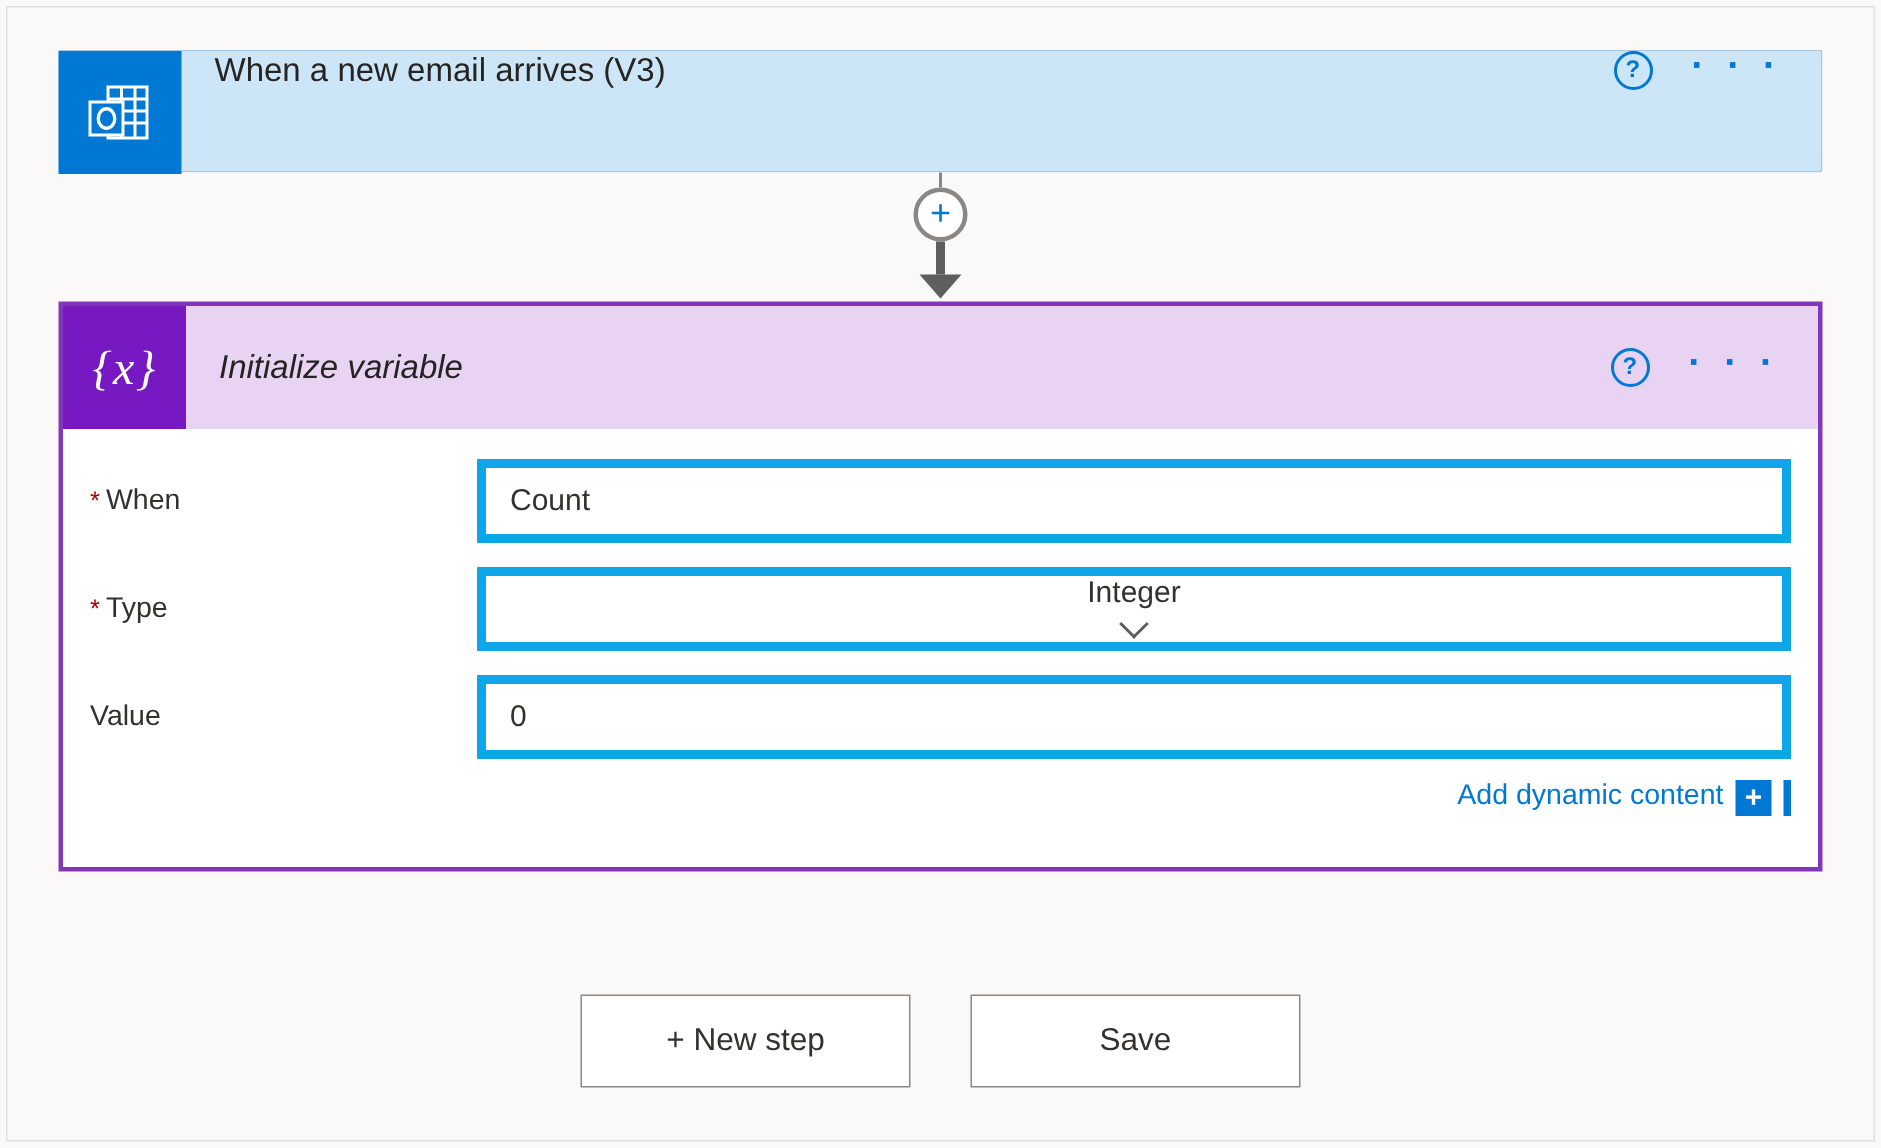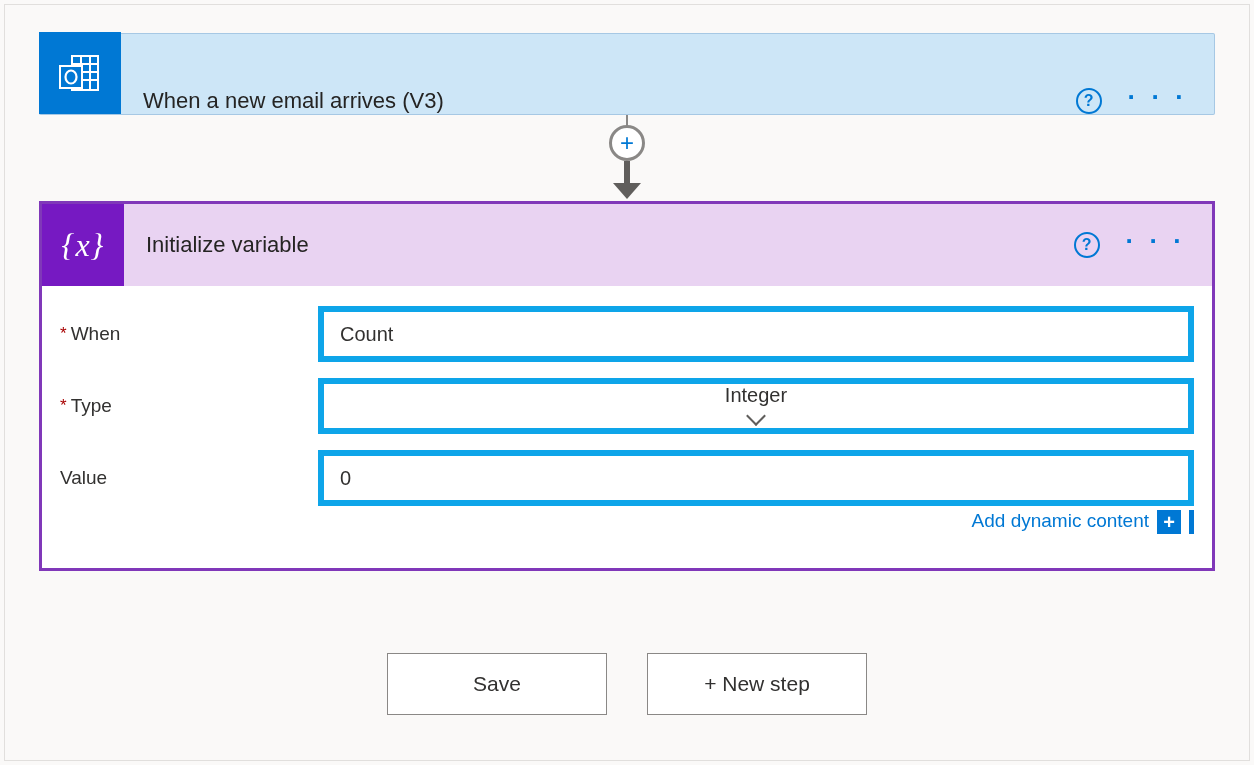--- a/index.html
+++ b/index.html
@@ -15,21 +15,21 @@
   .canvas {
     border: 1px solid #e1dfdd;
     margin: 4px;
     padding: 28px 34px 24px;
     background: #faf9f8;
     height: calc(100% - 8px);
   }
   
   .trigger-card {
     display: flex;
-    align-items: flex-end;
+    align-items: flex-start;
     height: 82px;
     background: #cde6f7;
     border: 1px solid #a6c8e4;
     border-radius: 2px;
     border-left: none;
   }
   .trigger-icon-box {
     width: 82px;
     height: 82px;
     background: #0078d4;
@@ -143,20 +143,21 @@
     font-family: Georgia, "Times New Roman", serif;
     font-style: italic;
     font-size: 32px;
     letter-spacing: 1px;
   }
   .action-title {
     flex: 1;
     font-size: 22px;
     color: #252423;
     padding-left: 22px;
+    font-style: italic;
   }
   .action-body {
     padding: 20px 18px 14px 18px;
   }
   .field-row {
     display: flex;
     align-items: center;
     margin-bottom: 16px;
   }
   .field-label {
@@ -307,34 +308,34 @@
         <div class="field-label">
           <span class="req">*</span>
           <span>Type</span>
         </div>
         <div class="field-select">
           <span>Integer</span>
           <span class="chevron"></span>
         </div>
       </div>
 
-      <div class="field-row" style="margin-bottom:6px">
+      <div class="field-row" style="margin-bottom:16px">
         <div class="field-label">
           <span>Value</span>
         </div>
         <input class="field-input" value="0" style="">
       </div>
 
       <div class="dyn-row">
         <span class="dyn-link">Add dynamic content</span>
         <span class="dyn-plus">+</span>
         <span class="dyn-bar"></span>
       </div>
 
     </div>
   </div>
 
   <div class="bottom-row">
+    <button class="big-btn">+ New step</button>
     <button class="big-btn">Save</button>
-    <button class="big-btn">+ New step</button>
   </div>
 
 </div>
 
 </body></html>

